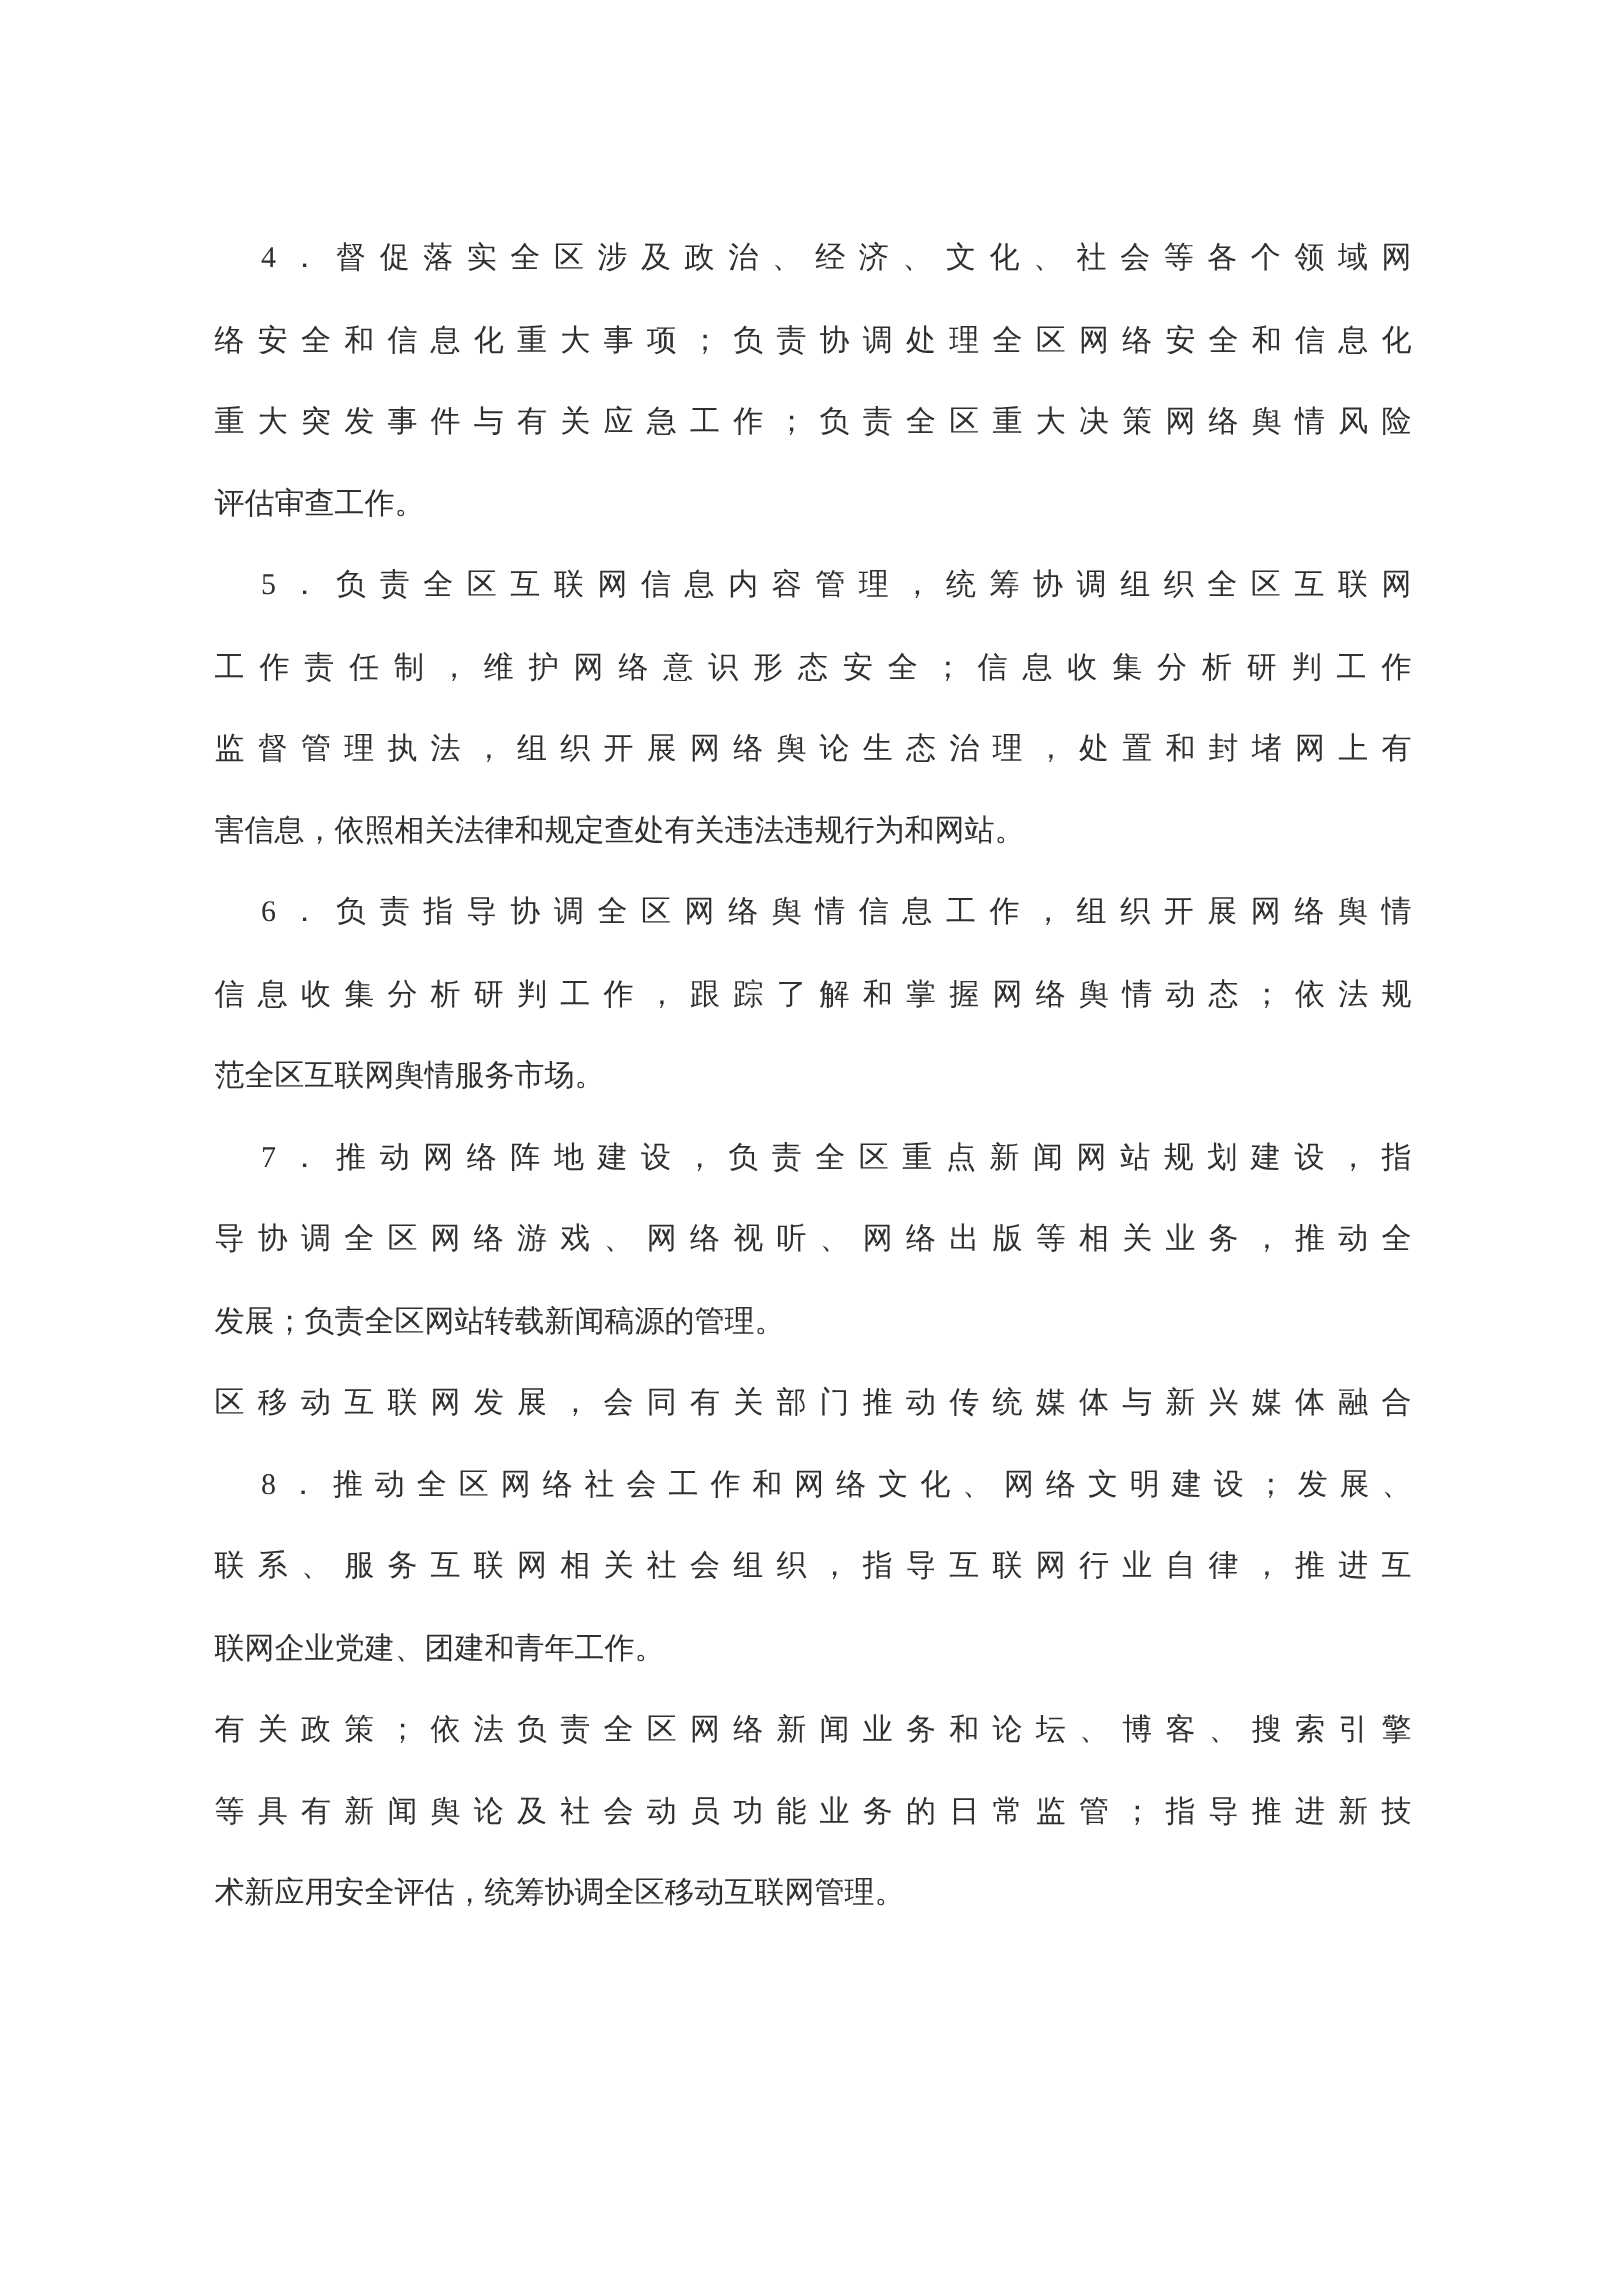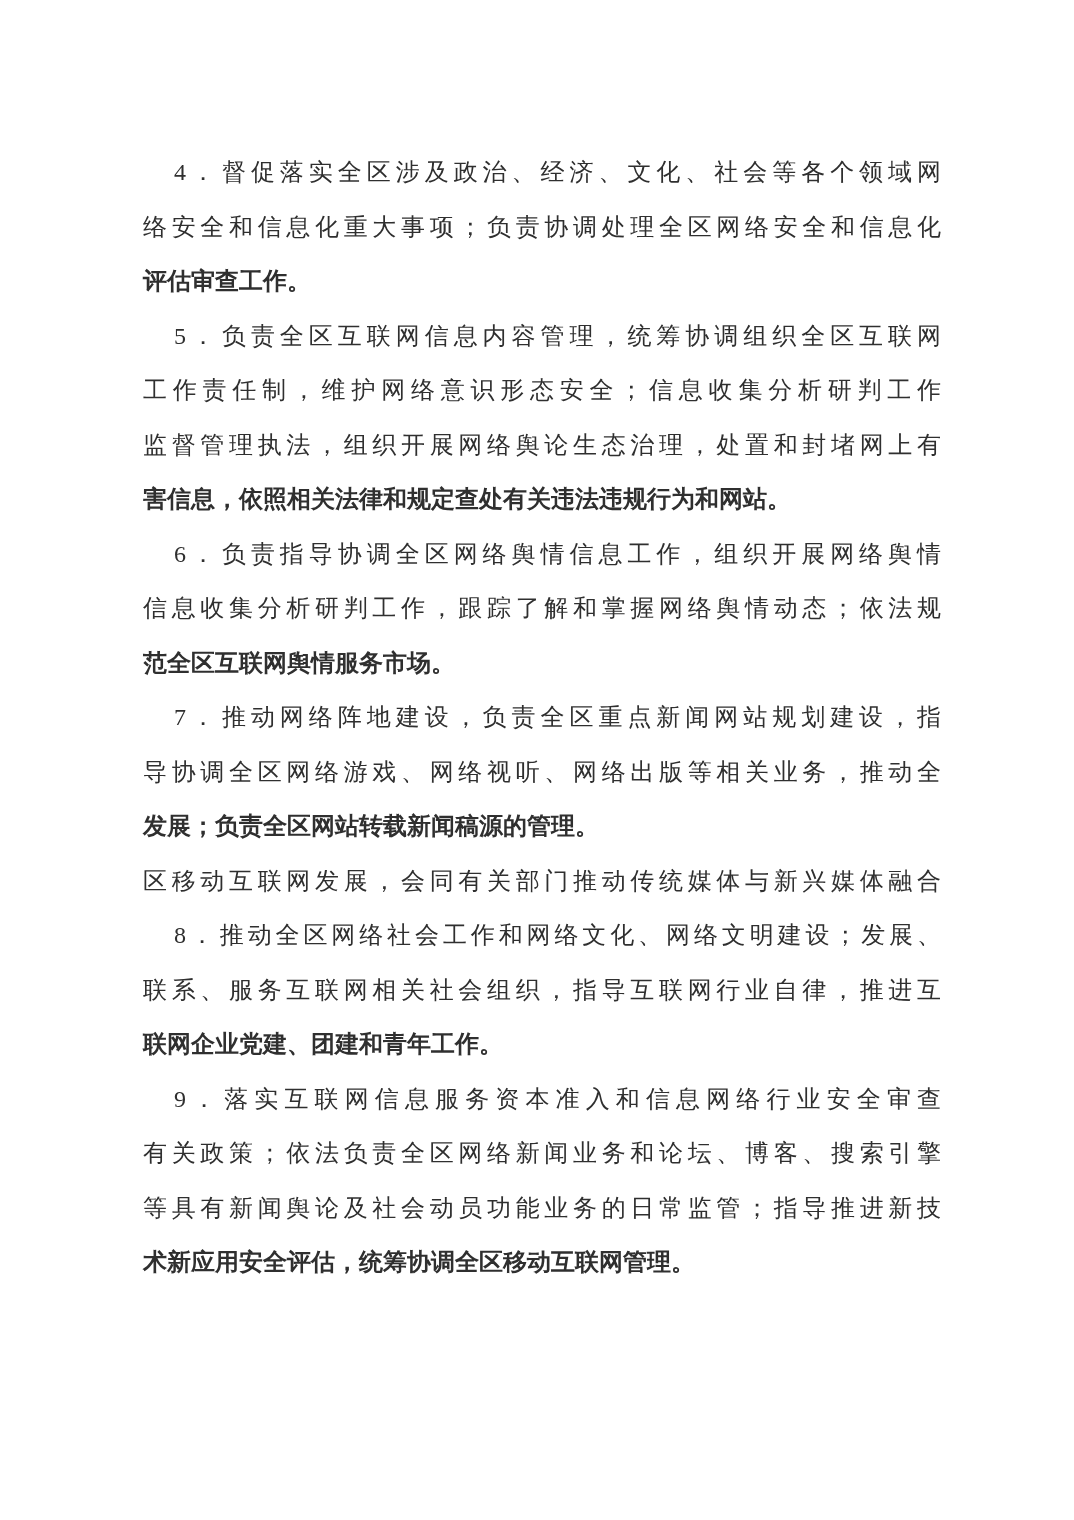--- a/index.html
+++ b/index.html
@@ -19,62 +19,61 @@
     width: 1074px;
     height: 1520px;
     background: #ffffff;
   }
   .text-block {
     position: absolute;
     left: 143px;
     top: 145px;
     width: 798px;
     font-family: "Liberation Serif", "DejaVu Serif", serif;
-    font-size: 24px;
+    font-size: 20px;
     line-height: 54.5px;
     color: #2f2f2f;
     font-weight: 400;
   }
   .line {
     text-align: justify;
     text-align-last: justify;
     height: 54.5px;
     overflow: visible;
   }
   .line.para-first {
     text-indent: 31px;
   }
   .line.para-last {
     text-align-last: left;
-    font-weight: bold;
   }
   .list-number {
     padding-right: 2px;
   }
 </style>
 </head>
 <body style="background: rgb(255, 255, 255);">
 
 <div class="page">
   <div class="text-block" id="text-block" style="color: rgb(47, 47, 47);">
       <div class="line para-first"><span class="list-number">4．</span><span>督促落实全区涉及政治、经济、文化、社会等各个领域网</span></div>
       <div class="line">络安全和信息化重大事项；负责协调处理全区网络安全和信息化</div>
+      <div class="line">重大突发事件与有关应急工作；负责全区重大决策网络舆情风险</div>
       <div class="line para-last">评估审查工作。</div>
       <div class="line para-first"><span class="list-number">5．</span><span>负责全区互联网信息内容管理，统筹协调组织全区互联网</span></div>
       <div class="line">工作责任制，维护网络意识形态安全；信息收集分析研判工作</div>
       <div class="line">监督管理执法，组织开展网络舆论生态治理，处置和封堵网上有</div>
       <div class="line para-last">害信息，依照相关法律和规定查处有关违法违规行为和网站。</div>
       <div class="line para-first"><span class="list-number">6．</span><span>负责指导协调全区网络舆情信息工作，组织开展网络舆情</span></div>
       <div class="line">信息收集分析研判工作，跟踪了解和掌握网络舆情动态；依法规</div>
       <div class="line para-last">范全区互联网舆情服务市场。</div>
       <div class="line para-first"><span class="list-number">7．</span><span>推动网络阵地建设，负责全区重点新闻网站规划建设，指</span></div>
       <div class="line">导协调全区网络游戏、网络视听、网络出版等相关业务，推动全</div>
       <div class="line para-last">发展；负责全区网站转载新闻稿源的管理。</div>
       <div class="line">区移动互联网发展，会同有关部门推动传统媒体与新兴媒体融合</div>
       <div class="line para-first"><span class="list-number">8．</span><span>推动全区网络社会工作和网络文化、网络文明建设；发展、</span></div>
       <div class="line">联系、服务互联网相关社会组织，指导互联网行业自律，推进互</div>
       <div class="line para-last">联网企业党建、团建和青年工作。</div>
-      <div class="line para-first"><span class="list-number">9．</span><span>落实互联网信息服务资本准入和信息网络行业安全审查</span></div>
       <div class="line">有关政策；依法负责全区网络新闻业务和论坛、博客、搜索引擎</div>
       <div class="line">等具有新闻舆论及社会动员功能业务的日常监管；指导推进新技</div>
       <div class="line para-last">术新应用安全评估，统筹协调全区移动互联网管理。</div>
     </div>
 </div>
 
 </body></html>

